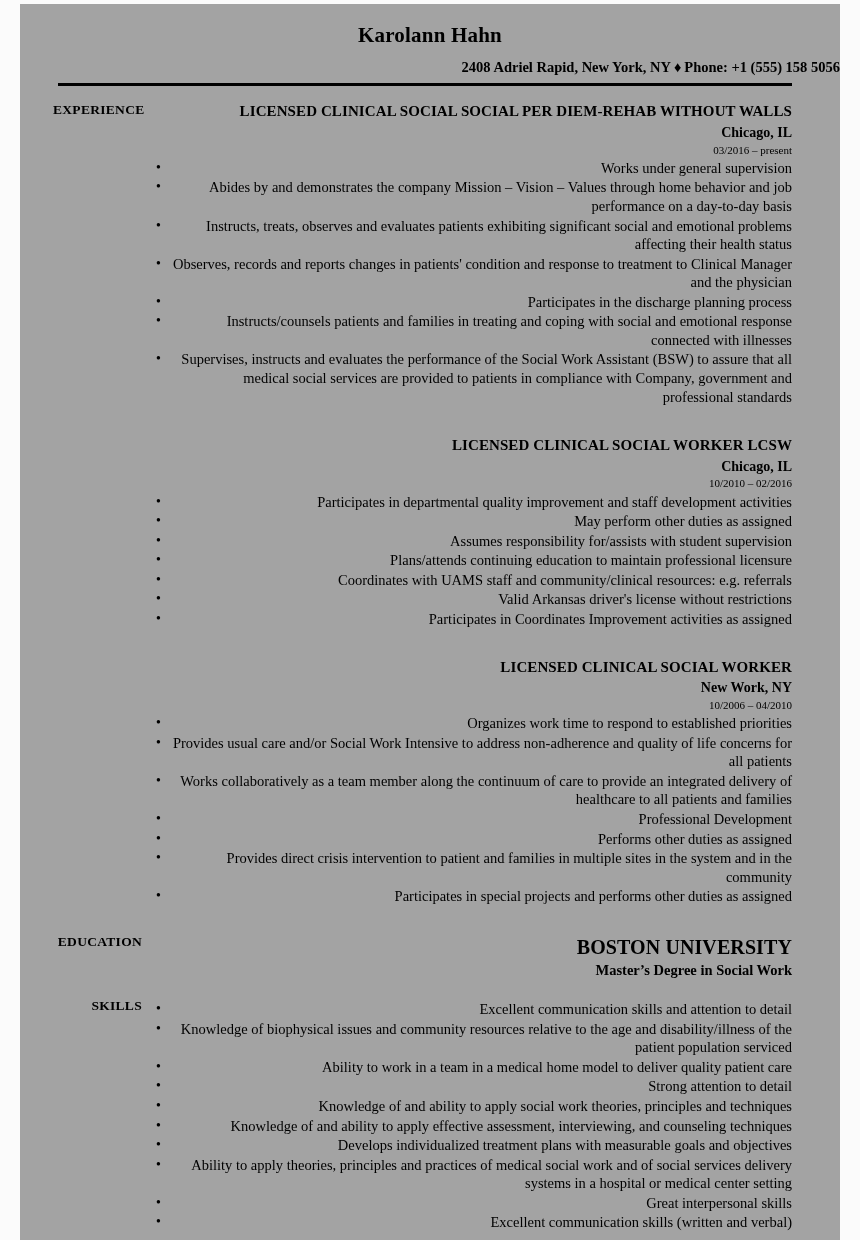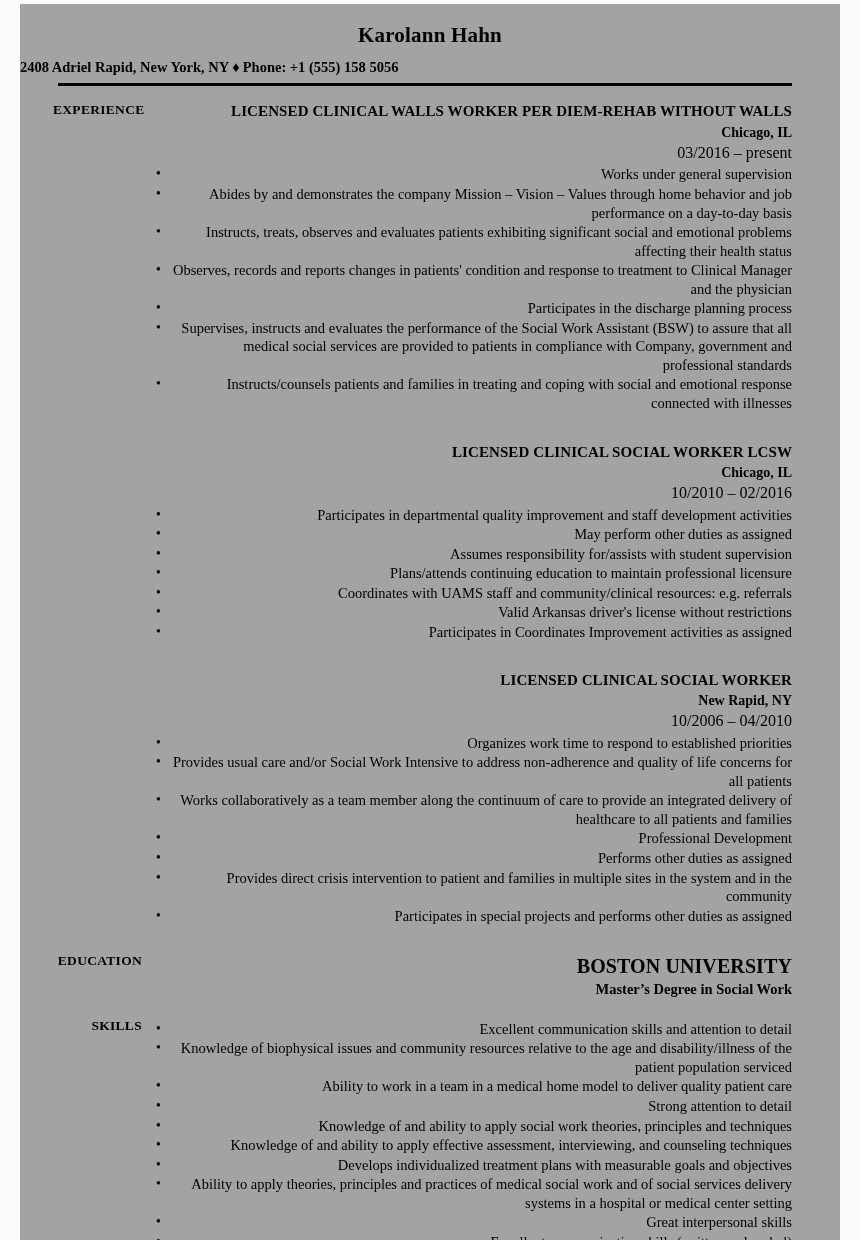--- a/index.html
+++ b/index.html
@@ -29,21 +29,21 @@
   .name {
     text-align: center;
     font-family: "Liberation Serif", "DejaVu Serif", serif;
     font-weight: bold;
     font-size: 21px;
     letter-spacing: 0.2px;
     line-height: 1.25;
     color: #000;
   }
   .contact {
-    text-align: left;
+    text-align: right;
     font-family: "Liberation Serif", "DejaVu Serif", serif;
     font-weight: bold;
     font-size: 14.5px;
     margin-top: 11px;
     color: #000;
   }
   .contact .sep {
     padding: 0 3px;
   }
   .rule {
@@ -87,21 +87,21 @@
   }
   .job-location {
     font-weight: bold;
     font-size: 14px;
     line-height: 1.35;
     margin-top: 2px;
     color: #000;
   }
   .job-dates {
     font-weight: normal;
-    font-size: 16px;
+    font-size: 11px;
     line-height: 1.3;
     color: #000;
   }
 
   ul.bullets {
     list-style: none;
     margin: 2px 0 0 0;
     padding: 0;
   }
   ul.bullets > li {
@@ -153,31 +153,31 @@
     </div>
     <div class="rule"></div>
   </div>
 
   <div class="gap-section" style="height:16px"></div>
   <div class="section">
     <div class="section-label">EXPERIENCE</div>
     <div class="section-body">
 
       <div class="job">
-        <div class="job-title">LICENSED CLINICAL WALLS WORKER PER DIEM-REHAB WITHOUT WALLS</div>
+        <div class="job-title">LICENSED CLINICAL SOCIAL SOCIAL PER DIEM-REHAB WITHOUT WALLS</div>
         <div class="job-location">Chicago, IL</div>
         <div class="job-dates">03/2016 – present</div>
         <ul class="bullets">
           <li>Works under general supervision</li>
           <li>Abides by and demonstrates the company Mission – Vision – Values through home behavior and job performance on a day-to-day basis</li>
           <li>Instructs, treats, observes and evaluates patients exhibiting significant social and emotional problems affecting their health status</li>
           <li>Observes, records and reports changes in patients' condition and response to treatment to Clinical Manager and the physician</li>
           <li>Participates in the discharge planning process</li>
+          <li>Instructs/counsels patients and families in treating and coping with social and emotional response connected with illnesses</li>
           <li>Supervises, instructs and evaluates the performance of the Social Work Assistant (BSW) to assure that all medical social services are provided to patients in compliance with Company, government and professional standards</li>
-          <li>Instructs/counsels patients and families in treating and coping with social and emotional response connected with illnesses</li>
         </ul>
       </div>
 
       <div class="gap-job" style="height:29px"></div>
 
       <div class="job">
         <div class="job-title">LICENSED CLINICAL SOCIAL WORKER LCSW</div>
         <div class="job-location">Chicago, IL</div>
         <div class="job-dates">10/2010 – 02/2016</div>
         <ul class="bullets">
@@ -188,21 +188,21 @@
           <li>Coordinates with UAMS staff and community/clinical resources: e.g. referrals</li>
           <li>Valid Arkansas driver's license without restrictions</li>
           <li>Participates in Coordinates Improvement activities as assigned</li>
         </ul>
       </div>
 
       <div class="gap-job" style="height:28px"></div>
 
       <div class="job">
         <div class="job-title">LICENSED CLINICAL SOCIAL WORKER</div>
-        <div class="job-location">New Rapid, NY</div>
+        <div class="job-location">New Work, NY</div>
         <div class="job-dates">10/2006 – 04/2010</div>
         <ul class="bullets">
           <li>Organizes work time to respond to established priorities</li>
           <li>Provides usual care and/or Social Work Intensive to address non-adherence and quality of life concerns for all patients</li>
           <li>Works collaboratively as a team member along the continuum of care to provide an integrated delivery of healthcare to all patients and families</li>
           <li>Professional Development</li>
           <li>Performs other duties as assigned</li>
           <li>Provides direct crisis intervention to patient and families in multiple sites in the system and in the community</li>
           <li>Participates in special projects and performs other duties as assigned</li>
         </ul>

